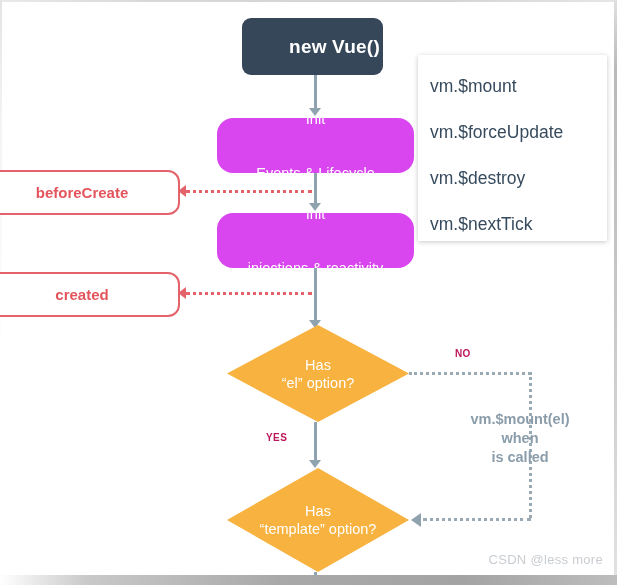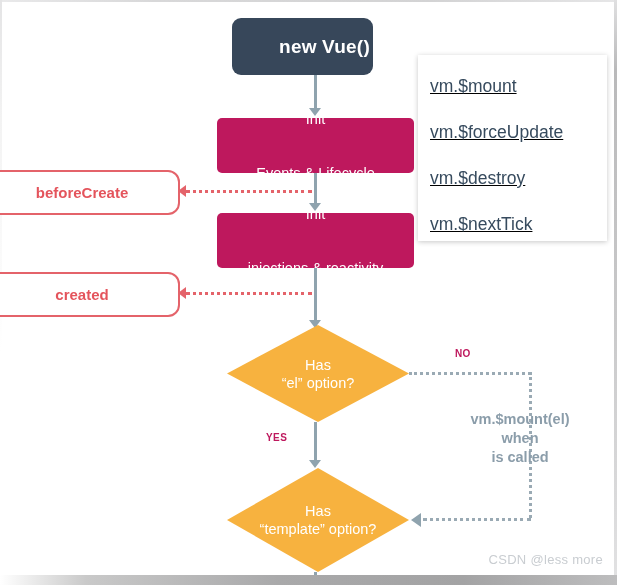--- a/index.html
+++ b/index.html
@@ -23,29 +23,29 @@
     background:linear-gradient(to bottom,#e4e4e5,#f3f3f3 20%,#ffffff 60%);}
   .frame-right{position:absolute;right:0;top:0;width:3px;height:585px;
     background:linear-gradient(to bottom,#e0e0e1,#b9b9ba 12%,#c9c9ca 55%,#e2e2e3);}
   .frame-bottom{position:absolute;left:0;bottom:0;width:617px;height:10px;
     background:linear-gradient(to right,#ffffff,#c9c9c9 14%,#a9a9aa 45%,#a3a3a4 75%,#bdbdbe);}
 
   .node{position:absolute;box-sizing:border-box;}
 
   
   .rootbox{
-    left:232px;top:18px;width:141px;height:57px;
+    left:242px;top:18px;width:141px;height:57px;
     background:#37475a;border-radius:9px;
     display:flex;align-items:center;justify-content:center;
     color:#ffffff;font-size:19px;font-weight:bold;letter-spacing:.2px;padding-left:44px;
   }
 
   
   .greenbox{
-    background:#be185d;border-radius:5px;
+    background:#d946ef;border-radius:16px;
     display:flex;flex-direction:column;align-items:center;justify-content:center;
     color:#ffffff;font-size:14.5px;line-height:18px;text-align:center;gap:36px;
   }
   .greenbox.g1{left:217px;top:118px;width:197px;height:55px;}
   .greenbox.g2{left:217px;top:213px;width:197px;height:55px;}
 
   
   .redbox{
     background:#ffffff;border:2px solid #e4636a;border-radius:12px;
     display:flex;align-items:center;justify-content:center;
@@ -117,21 +117,20 @@
     text-align:center;
   }
 
   
   .overlay{
     position:absolute;left:418px;top:55px;width:189px;height:186px;
     background:#ffffff;
     box-shadow:0 1px 5px rgba(0,0,0,.22);
     box-sizing:border-box;
     padding:8px 16px 0 12px;
-    text-decoration:underline;
   }
   .overlay-item{
     color:#374b5e;font-size:17.5px;line-height:46px;
     white-space:nowrap;
   }
 
   .watermark{
     position:absolute;right:14px;bottom:18px;
     color:#c9cdd1;font-size:13px;letter-spacing:.3px;
   }

